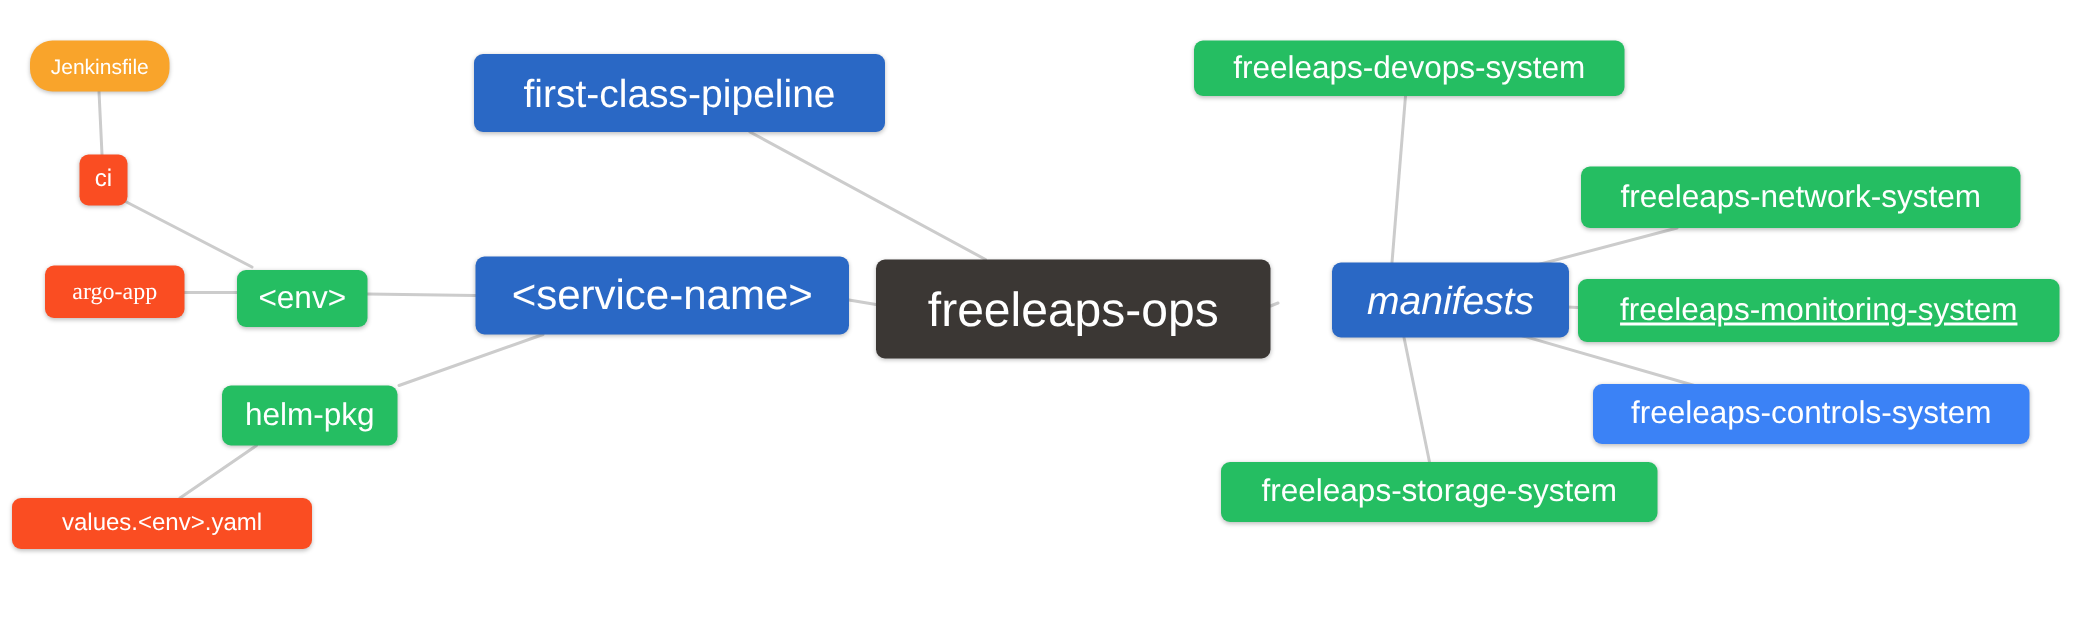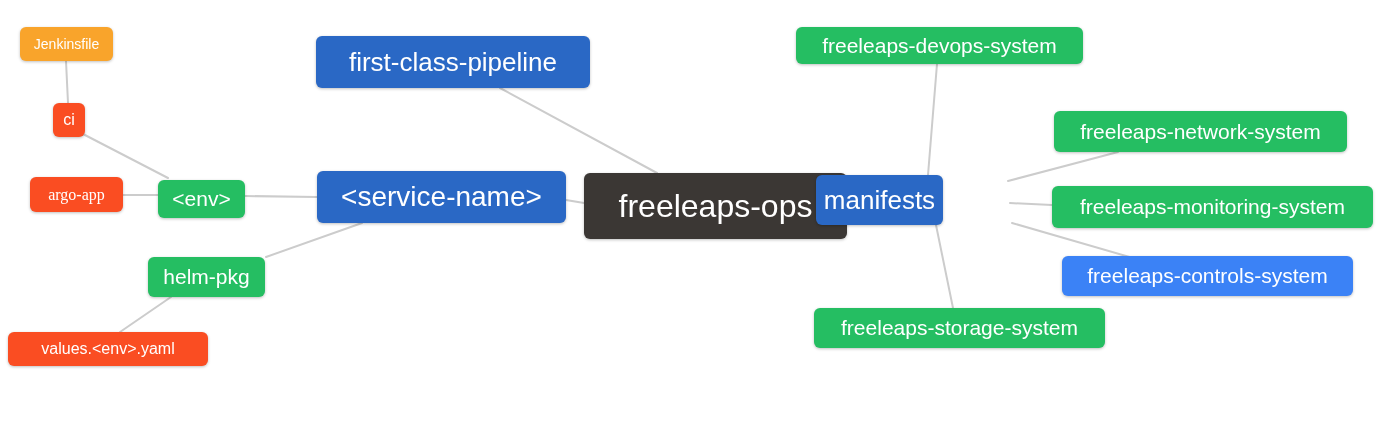--- a/index.html
+++ b/index.html
@@ -59,48 +59,48 @@
   <div id="nodes-layer">
       <div class="node" style="left: 584px; top: 173px; width: 263px; height: 66px; font-size: 32px; background: rgb(59, 55, 52); color: rgb(255, 255, 255);">
         <span>freeleaps-ops</span>
       </div>
       <div class="node" style="left: 316px; top: 36px; width: 274px; height: 52px; font-size: 26px; background: rgb(42, 104, 197); color: rgb(255, 255, 255);">
         <span>first-class-pipeline</span>
       </div>
       <div class="node" style="left: 317px; top: 171px; width: 249px; height: 52px; font-size: 28px; background: rgb(42, 104, 197); color: rgb(255, 255, 255);">
         <span>&lt;service-name&gt;</span>
       </div>
-      <div class="node" style="left: 816px; top: 175px; width: 127px; height: 50px; font-size: 26px; background: rgb(42, 104, 197); color: rgb(255, 255, 255);">
+      <div class="node" style="left: 888px; top: 175px; width: 158px; height: 50px; font-size: 26px; background: rgb(42, 104, 197); color: rgb(255, 255, 255); font-style: italic;">
         <span>manifests</span>
       </div>
       <div class="node" style="left: 158px; top: 180px; width: 87px; height: 38px; font-size: 21px; background: rgb(37, 190, 98); color: rgb(255, 255, 255);">
         <span>&lt;env&gt;</span>
       </div>
       <div class="node" style="left: 148px; top: 257px; width: 117px; height: 40px; font-size: 21px; background: rgb(37, 190, 98); color: rgb(255, 255, 255); justify-content: center;">
         <span>helm-pkg</span>
       </div>
       <div class="node" style="left: 53px; top: 103px; width: 32px; height: 34px; font-size: 16px; background: rgb(250, 77, 34); color: rgb(255, 255, 255);">
         <span>ci</span>
       </div>
       <div class="node" style="left: 30px; top: 177px; width: 93px; height: 35px; font-size: 16px; background: rgb(250, 77, 34); color: rgb(255, 255, 255); font-family: Liberation Serif, serif;">
         <span>argo-app</span>
       </div>
-      <div class="node" style="left: 20px; top: 27px; width: 93px; height: 34px; font-size: 14px; background: rgb(249, 164, 43); color: rgb(255, 255, 255);">
+      <div class="node" style="left: 20px; top: 27px; width: 93px; height: 34px; font-size: 14px; background: rgb(249, 164, 43); color: rgb(255, 255, 255); border-radius: 15px;">
         <span>Jenkinsfile</span>
       </div>
       <div class="node" style="left: 8px; top: 332px; width: 200px; height: 34px; font-size: 16px; background: rgb(250, 77, 34); color: rgb(255, 255, 255);">
         <span>values.&lt;env&gt;.yaml</span>
       </div>
       <div class="node" style="left: 796px; top: 27px; width: 287px; height: 37px; font-size: 21px; background: rgb(37, 190, 98); color: rgb(255, 255, 255);">
         <span>freeleaps-devops-system</span>
       </div>
       <div class="node" style="left: 1054px; top: 111px; width: 293px; height: 41px; font-size: 21px; background: rgb(37, 190, 98); color: rgb(255, 255, 255);">
         <span>freeleaps-network-system</span>
       </div>
-      <div class="node" style="left: 1052px; top: 186px; width: 321px; height: 42px; font-size: 21px; background: rgb(37, 190, 98); color: rgb(255, 255, 255);">
+      <div class="node" style="left: 1052px; top: 186px; width: 321px; height: 42px; font-size: 21px; background: rgb(37, 190, 98); color: rgb(255, 255, 255); text-decoration: underline;">
         <span>freeleaps-monitoring-system</span>
       </div>
       <div class="node" style="left: 1062px; top: 256px; width: 291px; height: 40px; font-size: 21px; background: #3b82f6; color: rgb(255, 255, 255);">
         <span>freeleaps-controls-system</span>
       </div>
       <div class="node" style="left: 814px; top: 308px; width: 291px; height: 40px; font-size: 21px; background: rgb(37, 190, 98); color: rgb(255, 255, 255);">
         <span>freeleaps-storage-system</span>
       </div>
     </div>
 </div>

